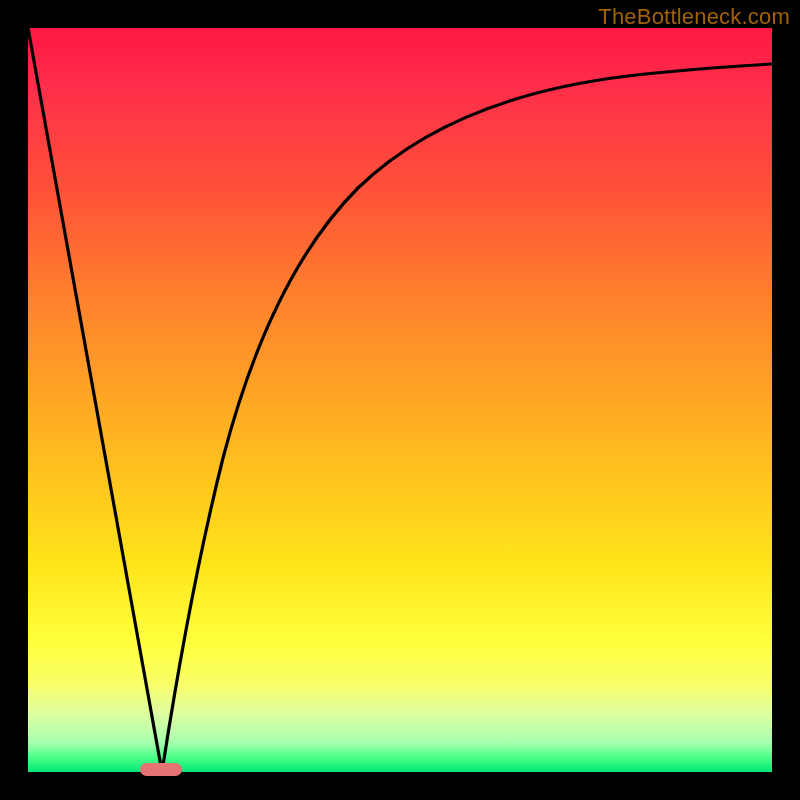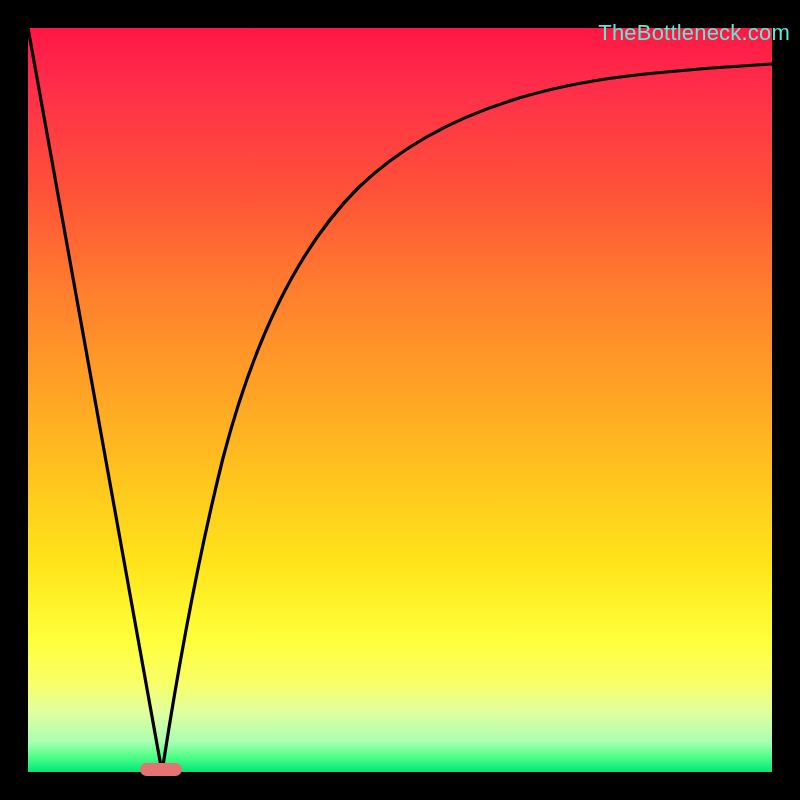--- a/index.html
+++ b/index.html
@@ -33,25 +33,25 @@
       #ffff3a 82%,
       #f9ff66 88%,
       #e0ffa0 92%,
       #a8ffb0 96%,
       #4dff88 98%,
       #00e676 100%
     );
   }
   .watermark {
     position: absolute;
-    top: 20px;
+    top: 4px;
     right: 10px;
     font-family: Arial, Helvetica, sans-serif;
     font-size: 22px;
-    color: #5eead4;
+    color: #a16207;
     font-weight: 500;
     letter-spacing: 0.2px;
     user-select: none;
   }
   svg.curves {
     position: absolute;
     left: 0;
     top: 0;
   }
   .marker {

